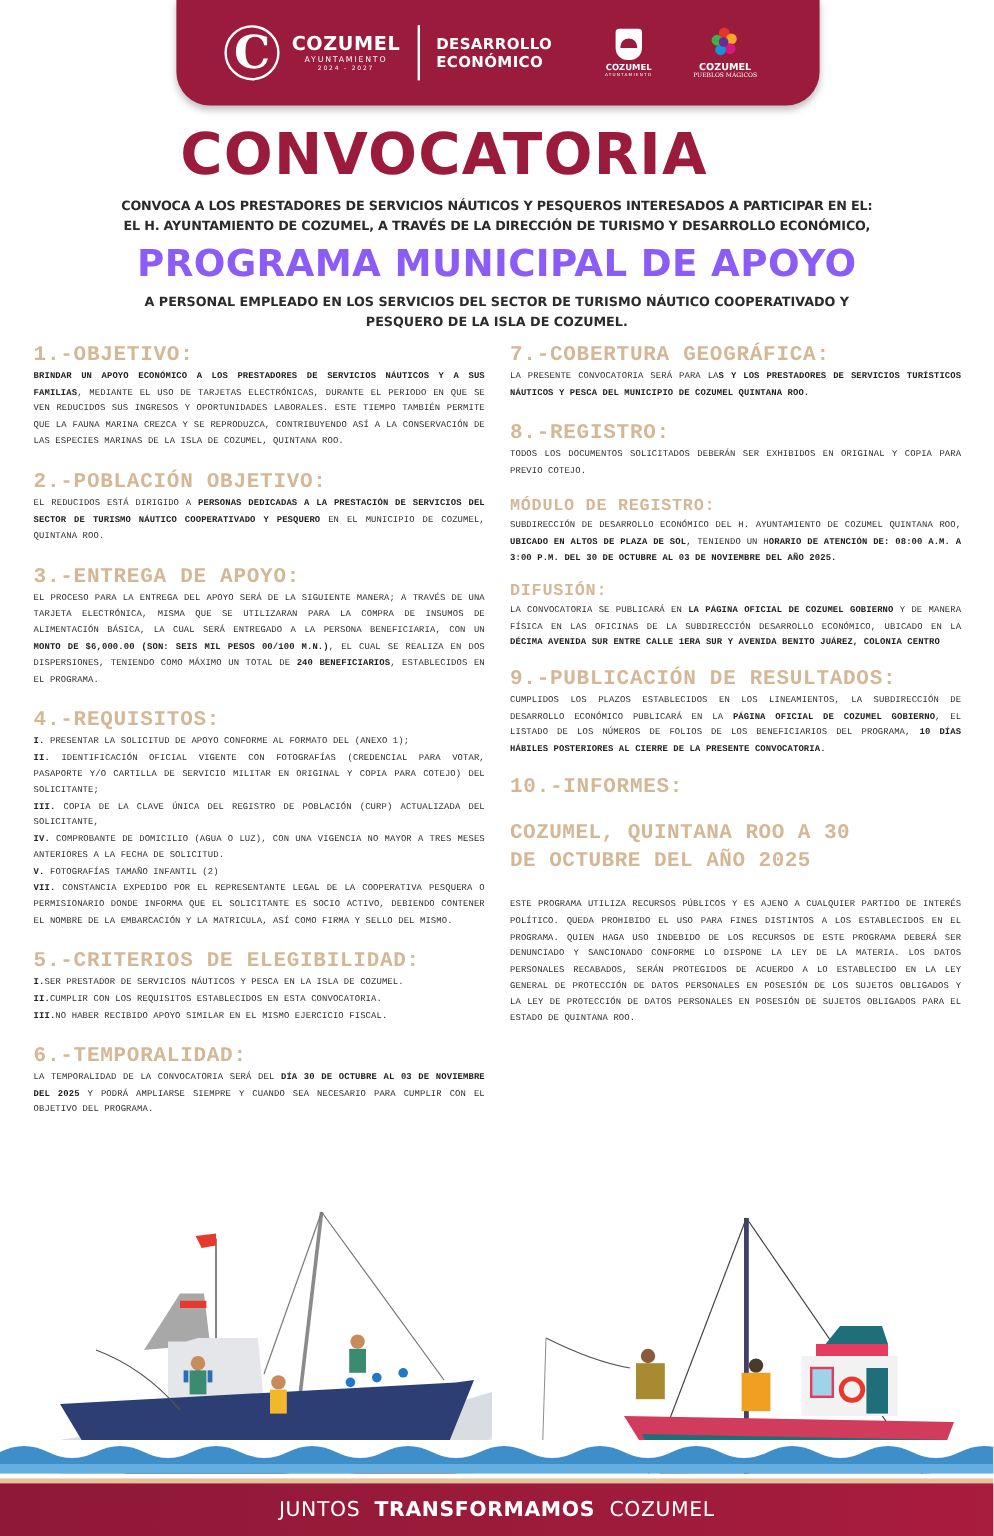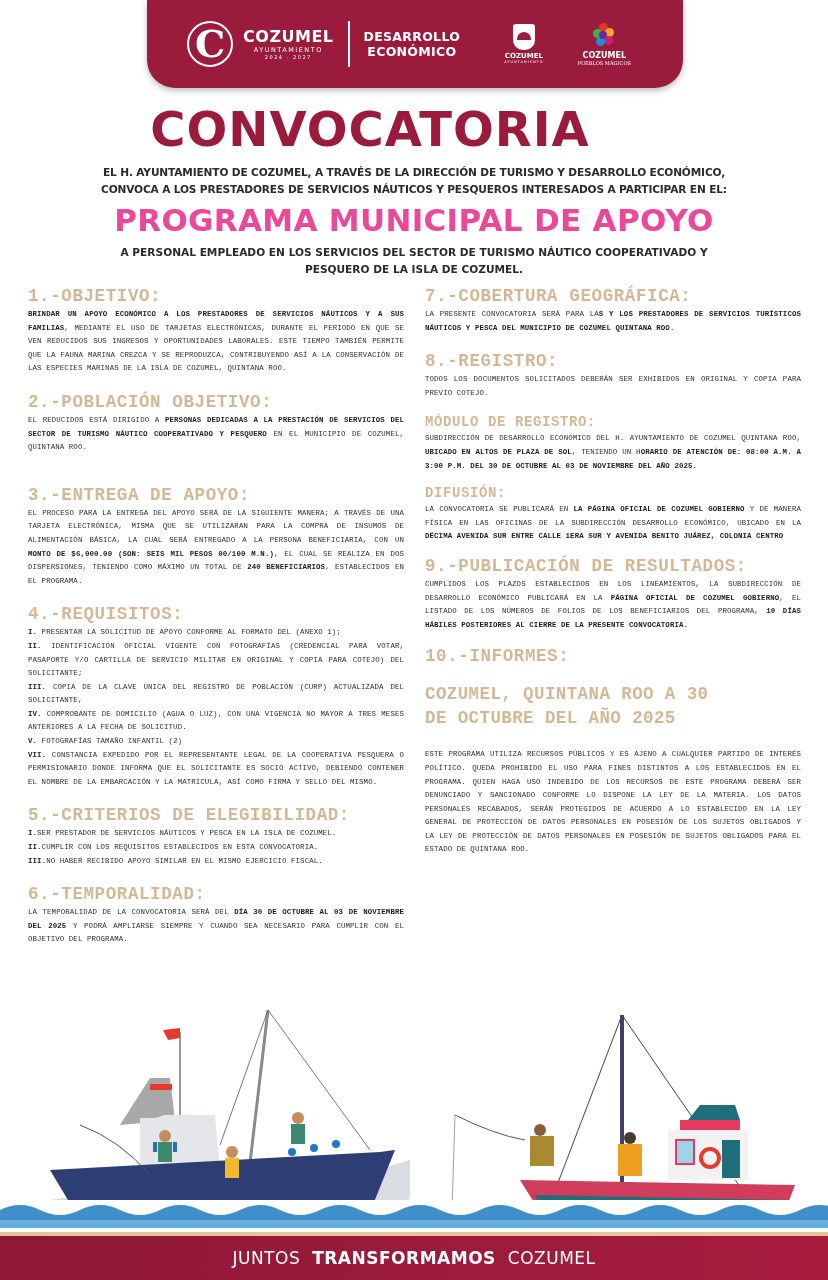--- a/index.html
+++ b/index.html
@@ -12,21 +12,21 @@
     box-shadow: 0 3px 6px rgba(0,0,0,0.25);
     display: flex; align-items: center; justify-content: center; gap: 10px;
   }
   .logo-circle { width: 46px; height: 46px; border: 2px solid #fff; border-radius: 50%; position: relative; }
   .logo-circle::after { content: "C"; position: absolute; left: 6px; top: -2px; color: #fff; font-size: 38px; font-weight: bold; font-family: "DejaVu Serif", serif; }
   .brand-block { color: #fff; text-align: center; }
   .brand-name { font-size: 16px; font-weight: bold; letter-spacing: 0.5px; line-height: 18px; }
   .brand-sub { font-size: 6.5px; letter-spacing: 1.5px; line-height: 8px; }
   .brand-years { font-size: 5px; letter-spacing: 1.5px; }
   .vdivider { width: 2px; height: 46px; background: #fff; margin: 0 4px; }
-  .dept { color: #fff; font-weight: bold; font-size: 12.5px; line-height: 15px; letter-spacing: 0.3px; margin-right: 22px; text-align: center; }
+  .dept { color: #fff; font-weight: bold; font-size: 12.5px; line-height: 15px; letter-spacing: 0.3px; margin-right: 22px; }
   .small-logo { display: flex; flex-direction: column; align-items: center; color: #fff; margin: 0 12px; }
   .shield { width: 22px; height: 26px; background: #fff; border-radius: 3px 3px 10px 10px; position: relative; }
   .shield::after { content: ""; position: absolute; left: 4px; top: 8px; width: 14px; height: 8px; background: #9b1b3c; border-radius: 7px 7px 0 0; }
   .small-logo .t1 { font-size: 7px; font-weight: bold; margin-top: 2px; }
   .small-logo .t2 { font-size: 3.5px; letter-spacing: 1px; }
   .flower { width: 22px; height: 26px; position: relative; }
   .flower span { position: absolute; width: 9px; height: 9px; border-radius: 50%; }
   .pm-name { font-size: 8px; font-weight: bold; margin-top: 2px; }
   .pm-sub { font-size: 5px; font-family: "DejaVu Serif", serif; }
 
@@ -34,21 +34,21 @@
     position: absolute; top: 100px; left: 0; width: 740px; text-align: center;
     color: #9b1b3c; font-size: 48px; font-weight: bold; letter-spacing: 1px; line-height: 58px;
     font-family: "DejaVu Sans", sans-serif;
   }
   .intro {
     position: absolute; top: 164px; left: 0; width: 828px; text-align: center;
     font-size: 10.6px; font-weight: bold; line-height: 17px; color: #2b2b2b; letter-spacing: -0.15px;
   }
   .program-title {
     position: absolute; top: 200px; left: 0; width: 828px; text-align: center;
-    font-size: 31px; font-weight: bold; color: #ec4899; letter-spacing: 0.3px; line-height: 40px;
+    font-size: 31px; font-weight: bold; color: #8b5cf6; letter-spacing: 0.3px; line-height: 40px;
   }
   .program-sub {
     position: absolute; top: 244px; left: 0; width: 828px; text-align: center;
     font-size: 10.6px; font-weight: bold; line-height: 17px; color: #2b2b2b;
   }
 
   .col { position: absolute; width: 376px; font-family: Liberation Mono, monospace; }
   .col-left { left: 28px; top: 284px; }
   .col-right { left: 425px; top: 284px; width: 376px; }
   .sec-h {
@@ -101,39 +101,39 @@
       <span style="left:0;top:6px;background:#41b04a;"></span>
       <span style="left:6px;top:8px;background:#6c2c91;width:8px;height:8px;"></span>
     </div>
     <div class="pm-name">COZUMEL</div>
     <div class="pm-sub">PUEBLOS MÁGICOS</div>
   </div>
 </div>
 
 <div class="title-main">CONVOCATORIA</div>
 <div class="intro">
+  <div>CONVOCA A LOS PRESTADORES DE SERVICIOS NÁUTICOS Y PESQUEROS INTERESADOS A PARTICIPAR EN EL:</div>
   <div>EL H. AYUNTAMIENTO DE COZUMEL, A TRAVÉS DE LA DIRECCIÓN DE TURISMO Y DESARROLLO ECONÓMICO,</div>
-  <div>CONVOCA A LOS PRESTADORES DE SERVICIOS NÁUTICOS Y PESQUEROS INTERESADOS A PARTICIPAR EN EL:</div>
 </div>
 <div class="program-title">PROGRAMA MUNICIPAL DE APOYO</div>
 <div class="program-sub">
   <div>A PERSONAL EMPLEADO EN LOS SERVICIOS DEL SECTOR DE TURISMO NÁUTICO COOPERATIVADO Y</div>
   <div>PESQUERO DE LA ISLA DE COZUMEL.</div>
 </div>
 
 <div class="col col-left">
   <div>
     <div class="sec-h">1.-OBJETIVO:</div>
     <p class="body"><b>BRINDAR UN APOYO ECONÓMICO A LOS PRESTADORES DE SERVICIOS NÁUTICOS Y A SUS FAMILIAS</b><span>, MEDIANTE EL USO DE TARJETAS ELECTRÓNICAS, DURANTE EL PERIODO EN QUE SE VEN REDUCIDOS SUS INGRESOS Y OPORTUNIDADES LABORALES. ESTE TIEMPO TAMBIÉN PERMITE QUE LA FAUNA MARINA CREZCA Y SE REPRODUZCA, CONTRIBUYENDO ASÍ A LA CONSERVACIÓN DE LAS ESPECIES MARINAS DE LA ISLA DE COZUMEL, QUINTANA ROO.</span></p>
   </div>
   <div style="margin-top:14px">
     <div class="sec-h">2.-POBLACIÓN OBJETIVO:</div>
     <p class="body"><span>EL REDUCIDOS ESTÁ DIRIGIDO A </span><b>PERSONAS DEDICADAS A LA PRESTACIÓN DE SERVICIOS DEL SECTOR DE TURISMO NÁUTICO COOPERATIVADO Y PESQUERO</b><span> EN EL MUNICIPIO DE COZUMEL, QUINTANA ROO.</span></p>
   </div>
-  <div style="margin-top:28px">
+  <div style="margin-top:14px">
     <div class="sec-h">3.-ENTREGA DE APOYO:</div>
     <p class="body"><span>EL PROCESO PARA LA ENTREGA DEL APOYO SERÁ DE LA SIGUIENTE MANERA; A TRAVÉS DE UNA TARJETA ELECTRÓNICA, MISMA QUE SE UTILIZARAN PARA LA COMPRA DE INSUMOS DE ALIMENTACIÓN BÁSICA, LA CUAL SERÁ ENTREGADO A LA PERSONA BENEFICIARIA, CON UN </span><b>MONTO DE $6,000.00 (SON: SEIS MIL PESOS 00/100 M.N.)</b><span>, EL CUAL SE REALIZA EN DOS DISPERSIONES, TENIENDO COMO MÁXIMO UN TOTAL DE </span><b>240 BENEFICIARIOS</b><span>, ESTABLECIDOS EN EL PROGRAMA.</span></p>
   </div>
   <div style="margin-top:14px">
     <div class="sec-h">4.-REQUISITOS:</div>
     <div class="body">
       <p><b>I.</b><span> PRESENTAR LA SOLICITUD DE APOYO CONFORME AL FORMATO DEL (ANEXO 1);</span></p>
       <p><b>II.</b><span> IDENTIFICACIÓN OFICIAL VIGENTE CON FOTOGRAFÍAS (CREDENCIAL PARA VOTAR, PASAPORTE Y/O CARTILLA DE SERVICIO MILITAR EN ORIGINAL Y COPIA PARA COTEJO) DEL SOLICITANTE;</span></p>
       <p><b>III.</b><span> COPIA DE LA CLAVE ÚNICA DEL REGISTRO DE POBLACIÓN (CURP) ACTUALIZADA DEL SOLICITANTE,</span></p>
       <p><b>IV.</b><span> COMPROBANTE DE DOMICILIO (AGUA O LUZ), CON UNA VIGENCIA NO MAYOR A TRES MESES ANTERIORES A LA FECHA DE SOLICITUD.</span></p>

